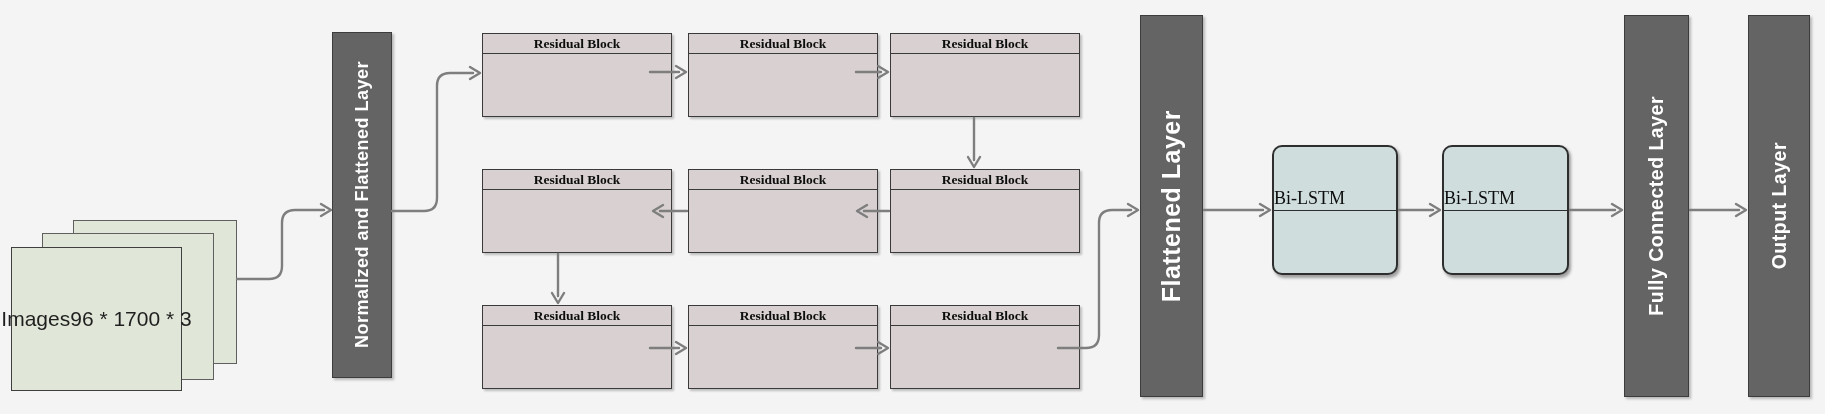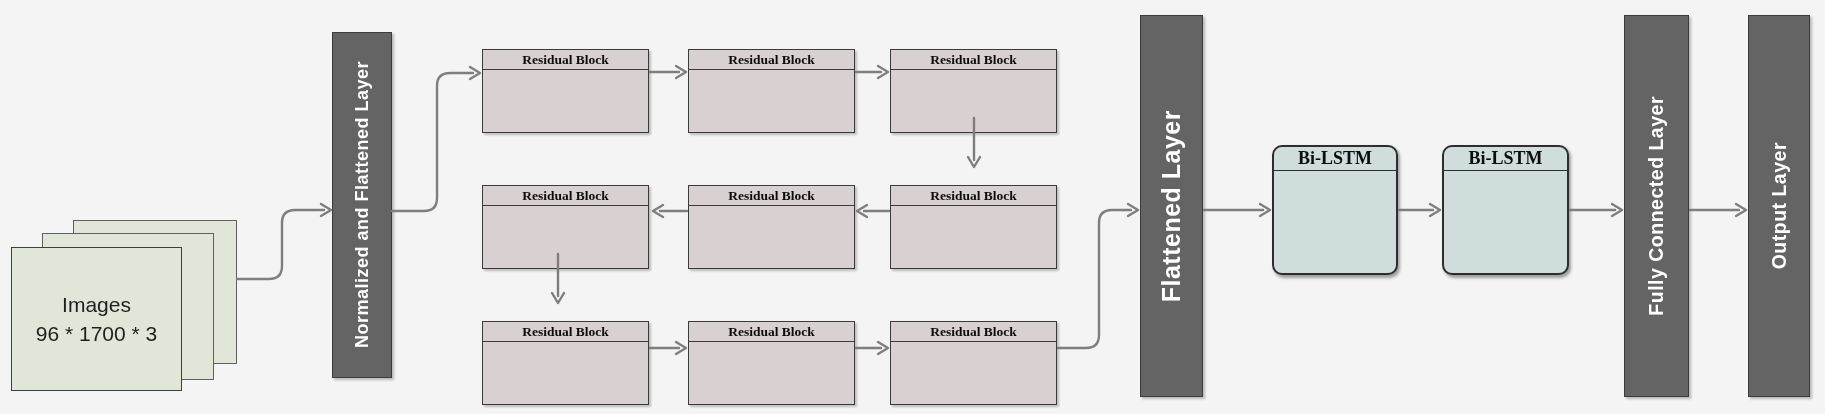--- a/index.html
+++ b/index.html
@@ -19,21 +19,20 @@
   }
   
   .img-card {
     position: absolute;
     background: #e0e7d8;
     border: 1.5px solid #5f5f5f;
     box-sizing: border-box;
   }
   .img-card.front {
     display: flex;
-    flex-direction: column;
     align-items: center;
     justify-content: center;
     border-color: #3f3f3f;
   }
   .img-text {
     color: #1f1f1f;
     font-size: 21px;
     line-height: 1.4;
     text-align: center;
     white-space: nowrap;
@@ -53,27 +52,26 @@
     writing-mode: vertical-rl;
     transform: rotate(180deg);
     color: #ffffff;
     font-weight: 700;
     white-space: nowrap;
     letter-spacing: 0.5px;
   }
   
   .res {
     position: absolute;
-    width: 167px;
+    width: 190px;
     height: 84px;
     background: #d9d1d1;
     border: 1.5px solid #3a3a3a;
     box-sizing: border-box;
     box-shadow: 1.5px 1.5px 2px rgba(0,0,0,0.22);
-    margin-top: 16px;
   }
   .res .res-title {
     height: 19px;
     line-height: 19px;
     border-bottom: 1.5px solid #3a3a3a;
     text-align: center;
     font-family: "Liberation Serif", serif;
     font-weight: 700;
     font-size: 13.5px;
     color: #0d0d0d;
@@ -87,25 +85,25 @@
     border: 2px solid #2e2e2e;
     border-radius: 10px;
     box-sizing: border-box;
     overflow: hidden;
     box-shadow: 2px 2.5px 3px rgba(0,0,0,0.35);
   }
   .lstm .lstm-title {
     height: 23px;
     line-height: 22px;
     border-bottom: 1.5px solid #2e2e2e;
-    text-align: center;
     font-family: "Liberation Serif", serif;
-    font-weight: 700;
+    font-weight: 400;
     font-size: 18px;
     color: #0d0d0d;
+    margin-top: 40px;
   }
   
   #wires {
     position: absolute;
     left: 0; top: 0;
     width: 1825px;
     height: 414px;
     pointer-events: none;
   }
   #wires path {

